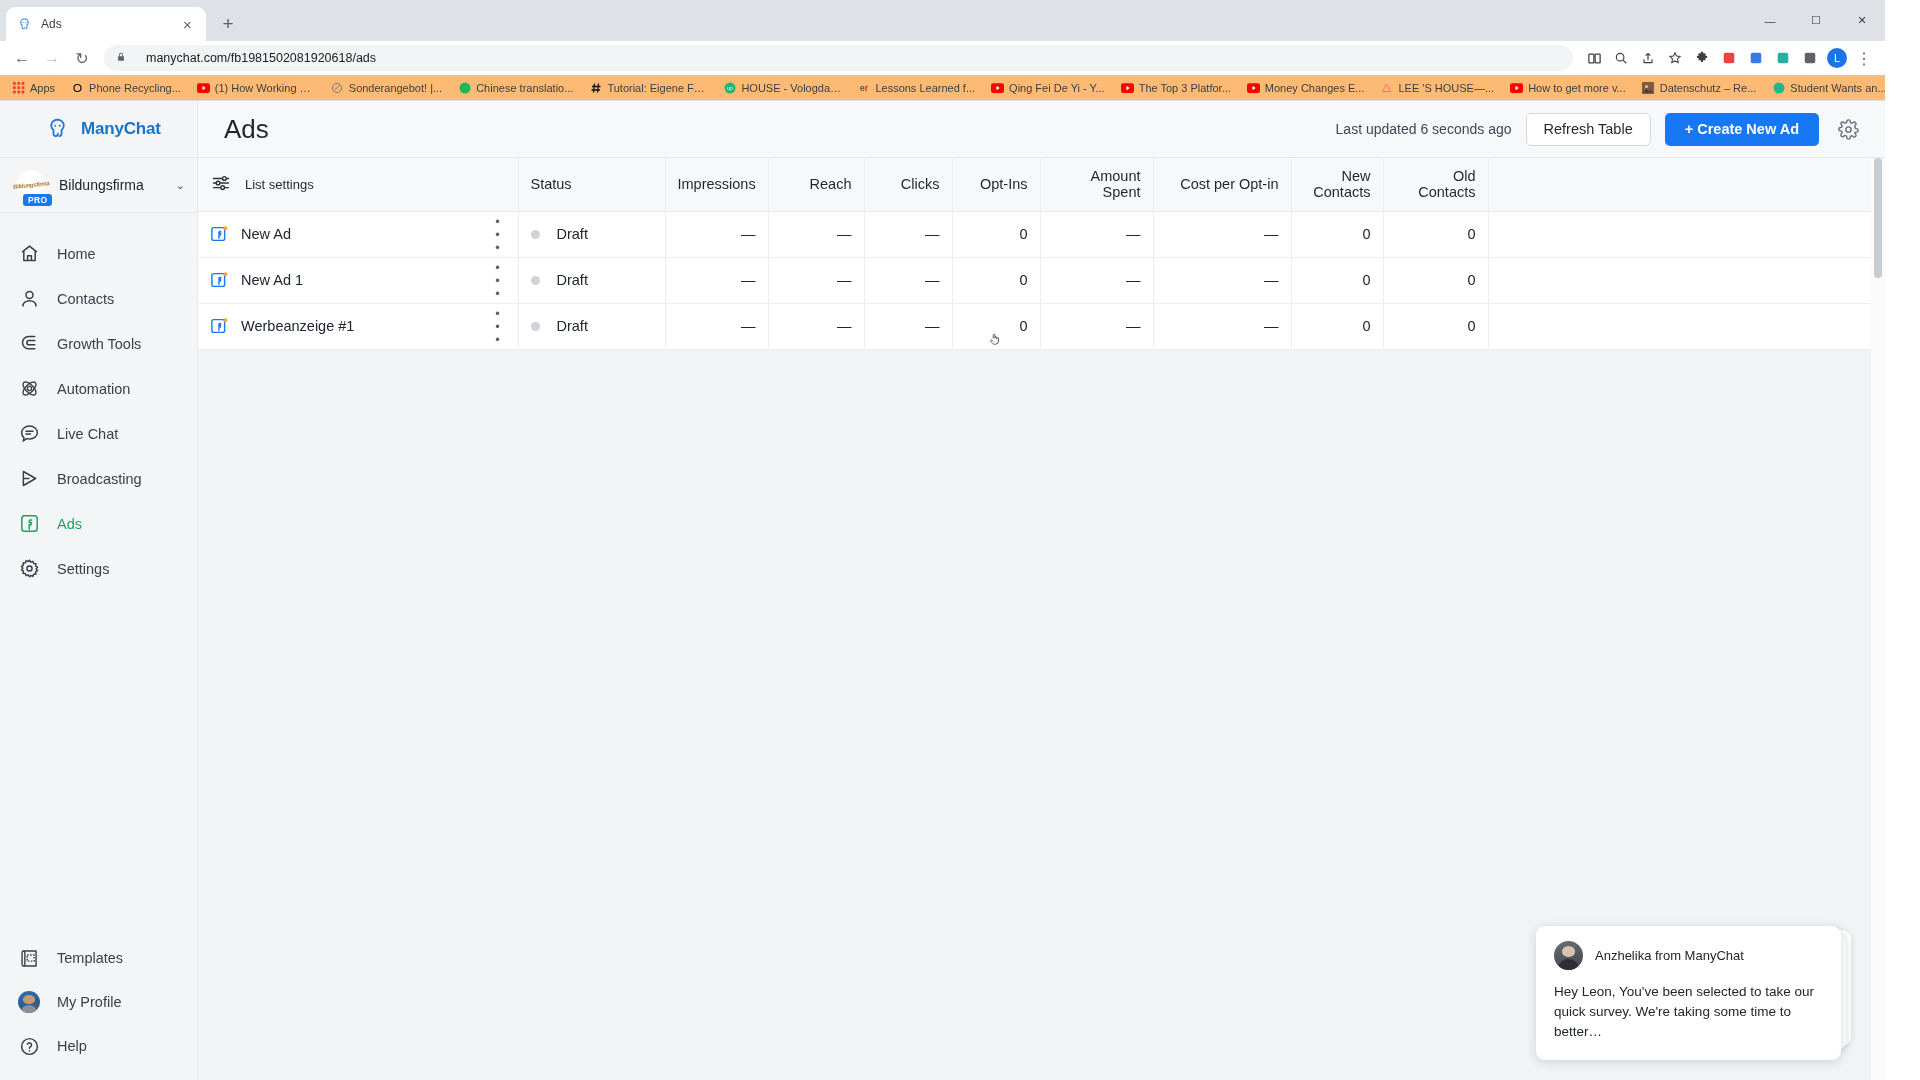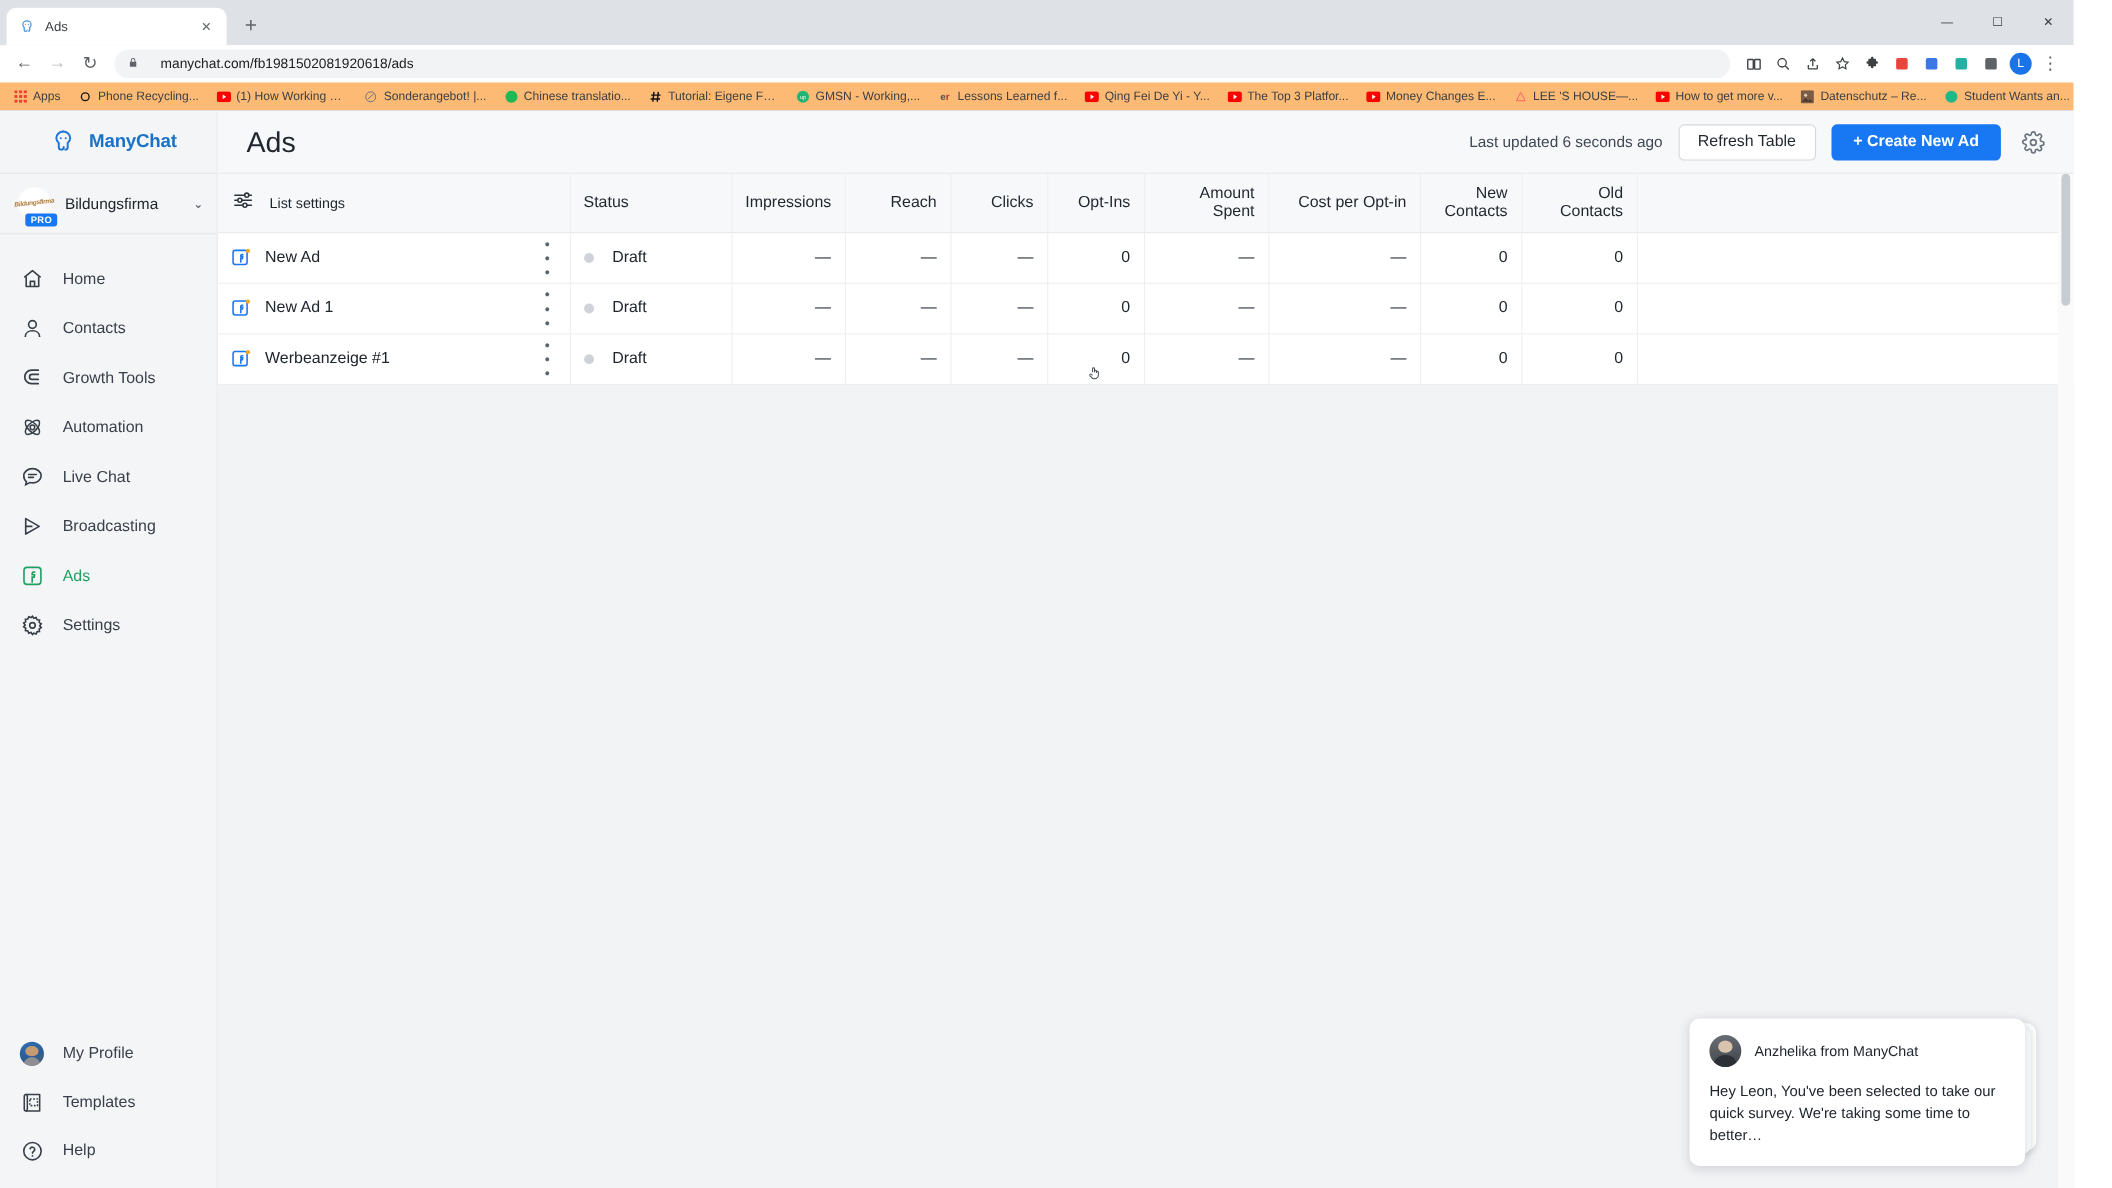--- a/index.html
+++ b/index.html
@@ -373,21 +373,21 @@
         </span>
         <span class="bm-label">Tutorial: Eigene Fa...</span>
       </div>
       <div class="bm">
         <span class="bm-ico">
           <svg width="12" height="12" viewBox="0 0 24 24">
             <circle cx="12" cy="12" r="11" fill="#21b573"></circle>
             <text x="12" y="16" font-size="10" fill="#fff" text-anchor="middle" font-family="sans-serif">up</text>
           </svg>
         </span>
-        <span class="bm-label">GMSN - Working,...</span>
+        <span class="bm-label">HOUSE - Vologda,...</span>
       </div>
       <div class="bm">
         <span class="bm-ico">
           <span style="font-size:9px;color:#555;font-weight:bold">e<span style="color:#b33">r</span></span>
         </span>
         <span class="bm-label">Lessons Learned f...</span>
       </div>
       <div class="bm">
         <span class="bm-ico">
           <svg width="13" height="10" viewBox="0 0 24 18">
@@ -557,33 +557,33 @@
                 <circle cx="12" cy="12" r="2.9"></circle>
                 <path d="M12 2.6l1.4 2.1 2.4-.8 1 2.3 2.5.3-.3 2.5 2.1 1.4-1.5 2 1.5 2-2.1 1.4.3 2.5-2.5.3-1 2.3-2.4-.8L12 21.4l-1.4-2.1-2.4.8-1-2.3-2.5-.3.3-2.5-2.1-1.4 1.5-2-1.5-2 2.1-1.4-.3-2.5 2.5-.3 1-2.3 2.4.8z"></path>
               </svg>
             </span>
             <span>Settings</span>
           </div>
         </div>
       <div class="nav-bottom" id="nav-bottom">
           <div class="nav-item">
             <span class="nv-ico">
-              <span class="profile-pic"></span>
-            </span>
-            <span>My Profile</span>
-          </div>
-          <div class="nav-item">
-            <span class="nv-ico">
               <svg width="21" height="21" viewBox="0 0 24 24" fill="none" stroke="currentColor" stroke-width="1.6" stroke-linejoin="round">
                 <path d="M3.5 5.5c0-1.1.7-2 1.6-2h14.4v17H5.1c-.9 0-1.6-.9-1.6-2z"></path>
                 <path d="M5.1 3.5c.9 0 1.6.9 1.6 2v13c0 1.1-.7 2-1.6 2"></path>
                 <rect x="9.3" y="8" width="8" height="7" stroke-dasharray="1.8 1.6"></rect>
               </svg>
             </span>
             <span>Templates</span>
+          </div>
+          <div class="nav-item">
+            <span class="nv-ico">
+              <span class="profile-pic"></span>
+            </span>
+            <span>My Profile</span>
           </div>
           <div class="nav-item">
             <span class="nv-ico">
               <svg width="21" height="21" viewBox="0 0 24 24" fill="none" stroke="currentColor" stroke-width="1.7">
                 <circle cx="12" cy="12" r="9"></circle>
                 <path d="M9.6 9.4a2.5 2.5 0 014.8.8c0 1.7-2.4 2.2-2.4 3.8" stroke-linecap="round"></path>
                 <circle cx="12" cy="17" r="0.9" fill="currentColor" stroke="none"></circle>
               </svg>
             </span>
             <span>Help</span>

